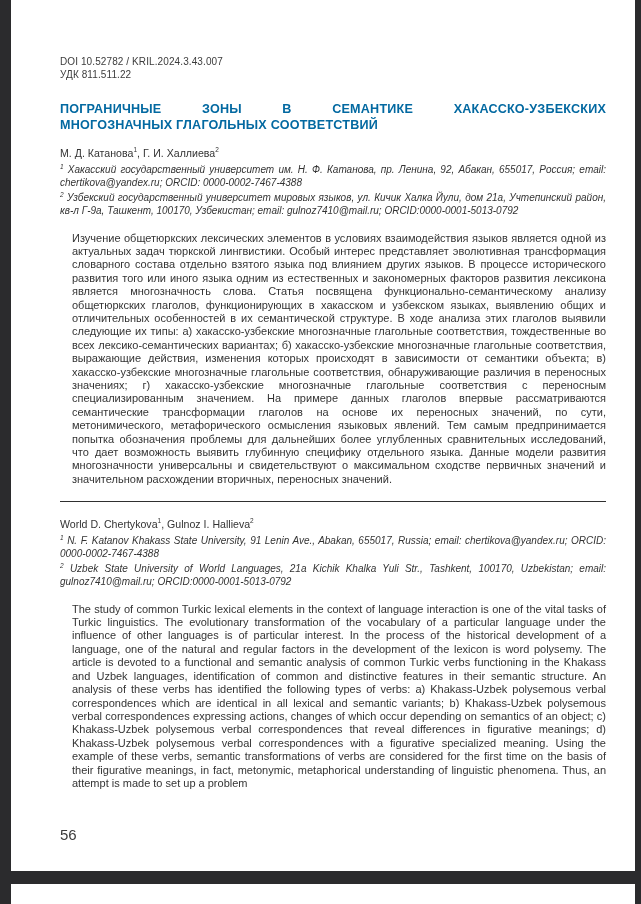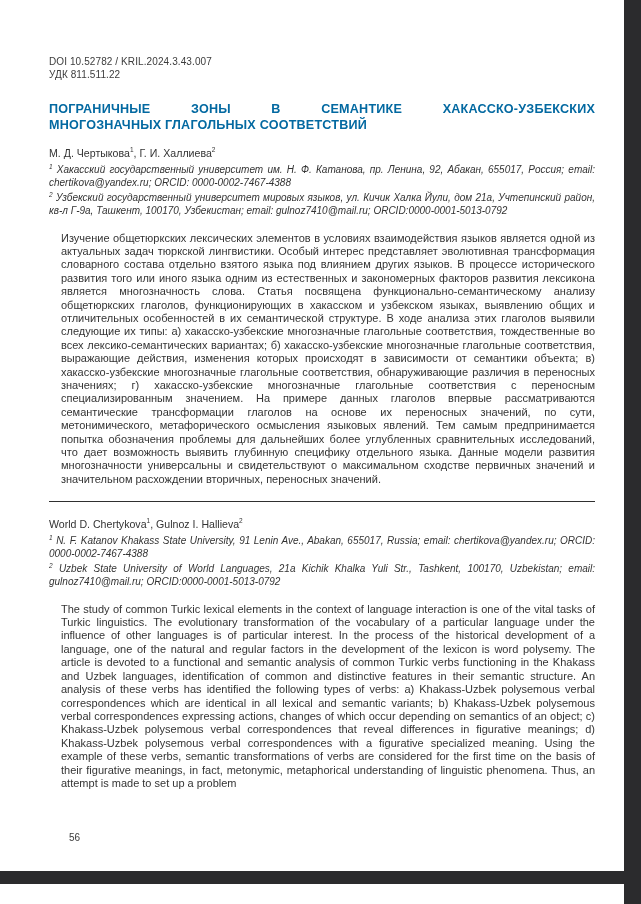--- a/index.html
+++ b/index.html
@@ -7,21 +7,21 @@
     width: 641px; height: 904px;
     background: #2b2b2d;
     overflow: hidden;
     font-family: "Liberation Sans", "DejaVu Sans", sans-serif;
     color: #383838;
     -webkit-font-smoothing: antialiased;
   }
   .viewer { position: relative; width: 641px; height: 904px; }
   .page {
     position: absolute;
-    left: 0; width: 624px;
+    left: 11px; width: 624px;
     background: #ffffff;
   }
   .page-1 {
     top: 0; height: 871px;
     box-sizing: border-box;
     padding: 55px 29px 0 49px;
   }
   .page-2 { top: 884px; height: 20px; }
 
   .meta-line { font-size: 10px; line-height: 13px; color: #3c3c3c; letter-spacing: 0.1px; }
@@ -63,39 +63,39 @@
 
   .divider {
     border: none;
     border-top: 1.4px solid #2f2f2f;
     margin: 15px 0 16px 0;
   }
 
   .pageno {
     position: absolute;
     left: 49px; bottom: 28px;
-    font-size: 10px; color: #3c3c3c; margin-left: 20px;
+    font-size: 15px; color: #3c3c3c;
   }
 </style>
 </head>
 <body>
 
 <div class="viewer">
 
   <div class="page page-1">
 
     <div class="meta-line">DOI 10.52782 / KRIL.2024.3.43.007</div>
     <div class="meta-line">УДК 811.511.22</div>
 
     <h1 class="article-title">
       <span class="title-line-1" style="display:block">ПОГРАНИЧНЫЕ ЗОНЫ В СЕМАНТИКЕ ХАКАССКО-УЗБЕКСКИХ</span>
       <span class="title-line-2" style="display:block">МНОГОЗНАЧНЫХ ГЛАГОЛЬНЫХ СООТВЕТСТВИЙ</span>
     </h1>
 
-    <p class="authors"><span>М. Д. Чертыкова</span><sup>1</sup><span>, </span><span>Г. И. Халлиева</span><sup>2</sup></p>
+    <p class="authors"><span>М. Д. Катанова</span><sup>1</sup><span>, </span><span>Г. И. Халлиева</span><sup>2</sup></p>
 
     <p class="affil"><sup>1</sup> <span>Хакасский государственный университет им. Н. Ф. Катанова, пр. Ленина, 92, Абакан, 655017, Россия; email: chertikova@yandex.ru; ORCID: 0000-0002-7467-4388</span></p>
     <p class="affil"><sup>2</sup> <span>Узбекский государственный университет мировых языков, ул. Кичик Халка Йули, дом 21а, Учтепинский район, кв-л Г-9а, Ташкент, 100170, Узбекистан; email: gulnoz7410@mail.ru; ORCID:0000-0001-5013-0792</span></p>
 
     <p class="abstract">Изучение общетюркских лексических элементов в условиях взаимодействия языков является одной из актуальных задач тюркской лингвистики. Особый интерес представляет  эволютивная трансформация словарного состава отдельно взятого языка под влиянием других языков. В процессе исторического развития того или иного языка одним из естественных и закономерных факторов развития лексикона является многозначность слова. Статья посвящена функционально-семантическому анализу общетюркских глаголов, функционирующих в хакасском и узбекском языках, выявлению общих и отличительных особенностей в их семантической структуре. В ходе анализа этих глаголов выявили следующие их типы: а) хакасско-узбекские многозначные глагольные соответствия, тождественные  во всех лексико-семантических вариантах; б) хакасско-узбекские многозначные глагольные соответствия, выражающие действия, изменения которых происходят в зависимости от семантики объекта; в) хакасско-узбекские многозначные глагольные соответствия, обнаруживающие различия в переносных значениях; г) хакасско-узбекские многозначные глагольные соответствия с переносным специализированным значением. На примере данных глаголов впервые рассматриваются семантические трансформации глаголов на основе их переносных значений, по сути, метонимического, метафорического осмысления  языковых явлений. Тем самым предпринимается попытка обозначения проблемы для дальнейших более углубленных сравнительных исследований, что дает возможность выявить глубинную специфику отдельного языка. Данные модели развития многозначности универсальны и свидетельствуют о максимальном сходстве первичных значений и значительном расхождении вторичных, переносных значений.</p>
 
 
     <hr class="divider">
 
 

